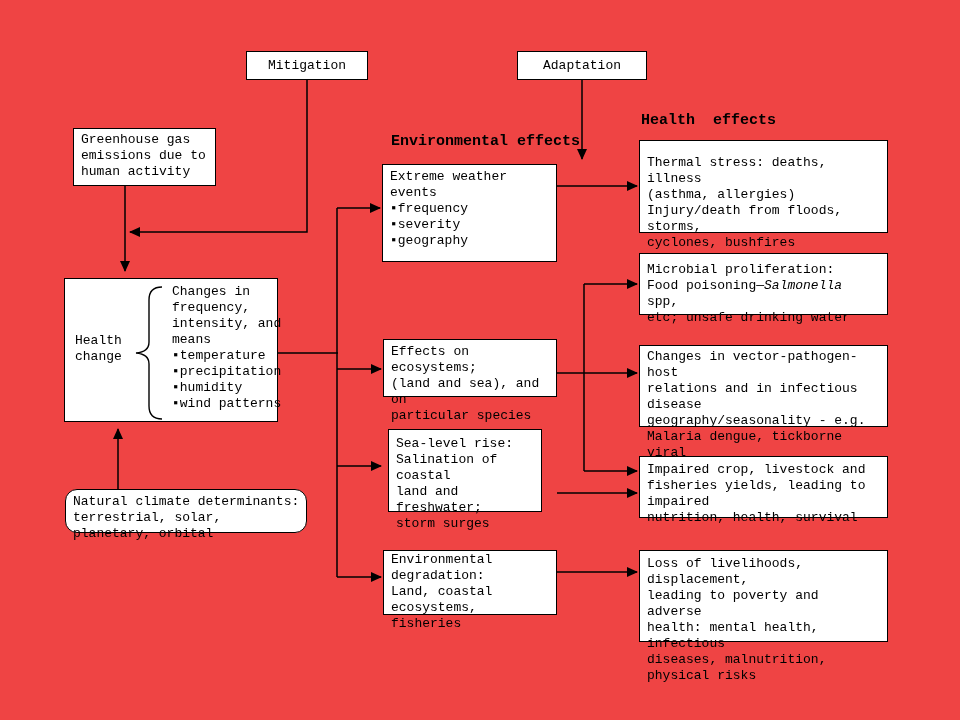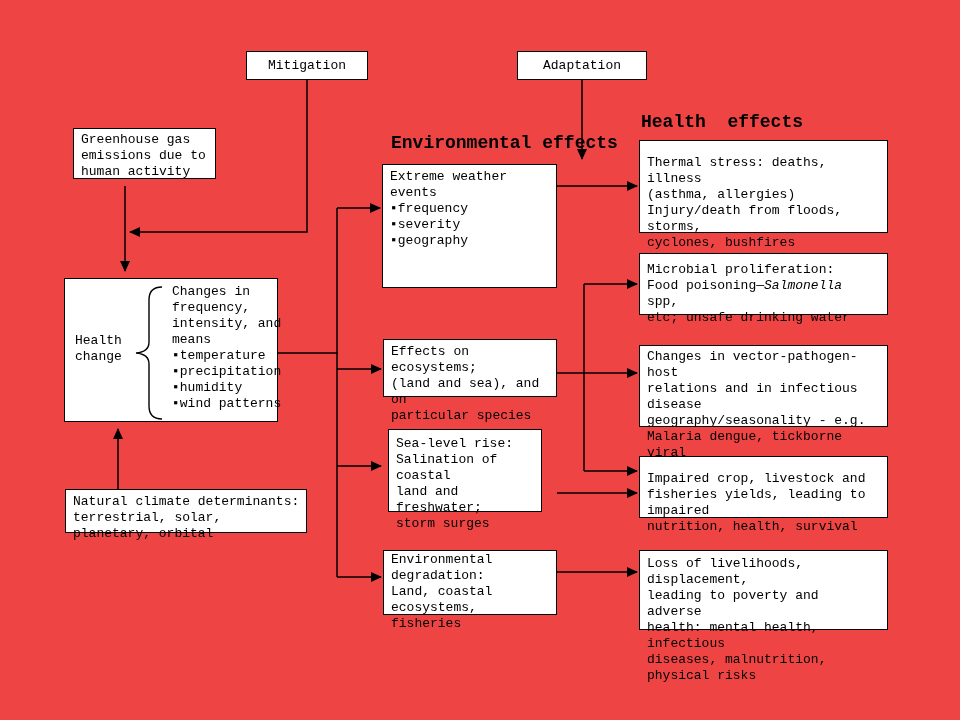--- a/index.html
+++ b/index.html
@@ -8,45 +8,45 @@
     font-family:Liberation Mono, monospace;color:#000;
   }
   #connectors{position:absolute;left:0;top:0;z-index:0;}
   .box{
     position:absolute;z-index:1;background:#ffffff;border:1.5px solid #000;
     font-size:13px;line-height:16px;white-space:pre-line;
     padding:3px 6px 0 7px;box-sizing:border-box;
   }
   .centered{display:flex;align-items:center;justify-content:center;padding:0;white-space:pre;}
   .seclabel{
-    position:absolute;z-index:1;font-size:18px;font-weight:bold;white-space:pre;
+    position:absolute;z-index:1;font-size:15px;font-weight:bold;white-space:pre;
   }
   
   #box-mitigation{left:246px;top:51px;width:122px;height:29px;}
   #box-adaptation{left:517px;top:51px;width:130px;height:29px;}
   
-  #box-greenhouse{left:73px;top:128px;width:143px;height:51px;}
+  #box-greenhouse{left:73px;top:128px;width:143px;height:58px;}
   #box-climate{left:64px;top:278px;width:214px;height:144px;padding:0;}
   #climate-label{position:absolute;left:10px;top:54px;white-space:pre-line;}
   #climate-brace{position:absolute;left:66px;top:6px;}
   #climate-detail{position:absolute;left:107px;top:5px;white-space:pre-line;}
-  #box-natural{left:65px;top:489px;width:242px;height:44px;padding-top:4px;}
+  #box-natural{left:65px;top:489px;width:242px;height:44px;padding-top:4px;border-radius:12px;}
   
   #label-env{left:391px;top:133px;}
-  #box-extreme{left:382px;top:164px;width:175px;height:124px;padding-top:4px;}
+  #box-extreme{left:382px;top:164px;width:175px;height:98px;padding-top:4px;}
   #box-ecosystems{left:383px;top:339px;width:174px;height:58px;padding-top:4px;}
   #box-sealevel{left:388px;top:429px;width:154px;height:83px;padding-top:6px;}
   #box-degradation{left:383px;top:550px;width:174px;height:65px;padding-top:1px;}
   
   #label-health{left:641px;top:112px;}
   #box-thermal{left:639px;top:140px;width:249px;height:93px;padding-top:14px;}
   #box-microbial{left:639px;top:253px;width:249px;height:62px;padding-top:8px;}
   #box-vector{left:639px;top:345px;width:249px;height:82px;padding-top:3px;}
-  #box-impaired{left:639px;top:456px;width:249px;height:62px;padding-top:14px;}
-  #box-loss{left:639px;top:550px;width:249px;height:80px;padding-top:5px;}
+  #box-impaired{left:639px;top:456px;width:249px;height:62px;padding-top:5px;}
+  #box-loss{left:639px;top:550px;width:249px;height:92px;padding-top:5px;}
   .c{stroke:#000;stroke-width:1.5;fill:none;}
   .italic{font-style:italic;}
 </style>
 </head>
 <body>
 
 <div id="canvas">
 
   <svg id="connectors" width="960" height="720">
     <defs>

